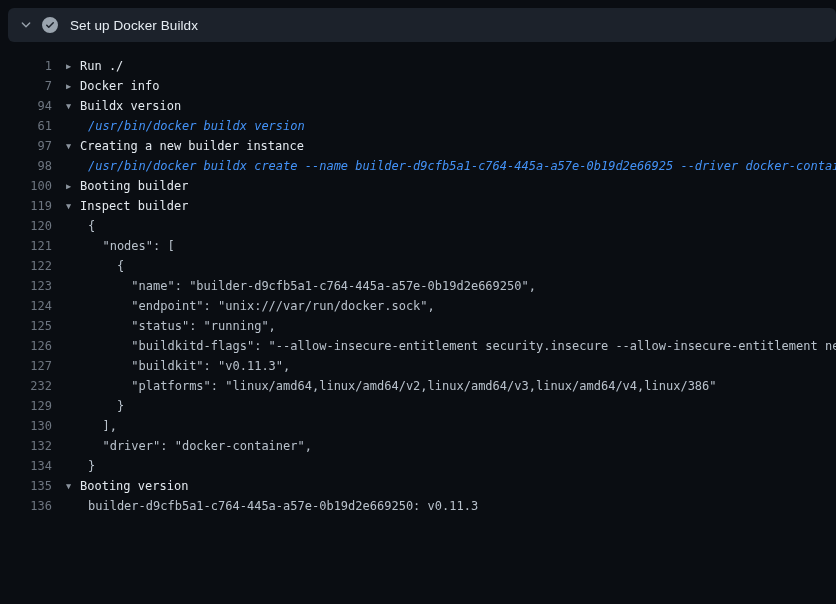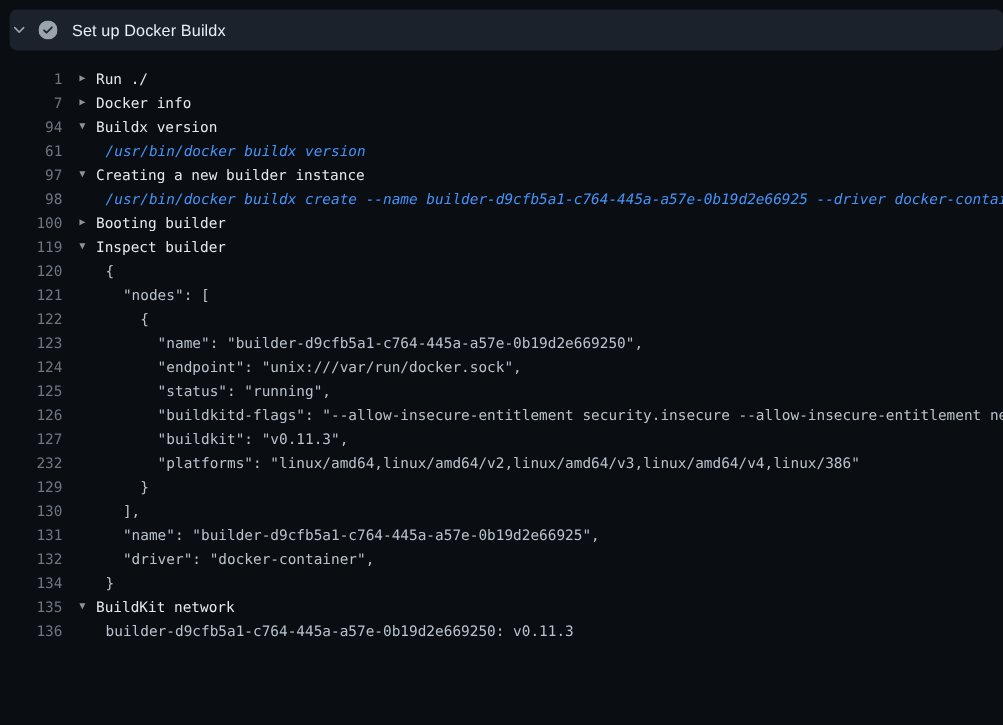--- a/index.html
+++ b/index.html
@@ -20,21 +20,21 @@
     font-family:"DejaVu Sans Mono","Liberation Mono",monospace;
   }
   .step-header{
     margin:8px 0 0 8px;
     height:34px;
     width:calc(100% - 8px);
     background:var(--header-bg);
     border-radius:6px;
     display:flex;
     align-items:center;
-    padding:0 0;
+    padding:0 10px;
     cursor:pointer;
   }
   .step-header .chev{
     width:15px;height:15px;flex:0 0 auto;
     display:flex;align-items:center;justify-content:center;
   }
   .step-header .status{
     width:16px;height:16px;flex:0 0 auto;
     margin-left:9px;
     display:flex;align-items:center;justify-content:center;
@@ -251,27 +251,20 @@
   </div>
 
   <div class="log-line k-out">
     <span class="lnum">130</span>
     <span class="lcontent">
       
       <span class="ltext">  ],</span>
     </span>
   </div>
 
-  <div class="log-line k-out">
-    <span class="lnum">131</span>
-    <span class="lcontent">
-      
-      <span class="ltext">  "name": "builder-d9cfb5a1-c764-445a-a57e-0b19d2e66925",</span>
-    </span>
-  </div>
 
   <div class="log-line k-out">
     <span class="lnum">132</span>
     <span class="lcontent">
       
       <span class="ltext">  "driver": "docker-container",</span>
     </span>
   </div>
 
 
@@ -280,21 +273,21 @@
     <span class="lcontent">
       
       <span class="ltext">}</span>
     </span>
   </div>
 
   <div class="log-line k-group">
     <span class="lnum">135</span>
     <span class="lcontent">
       <span class="marker">▼</span>
-      <span class="ltext">BuildKit network</span>
+      <span class="ltext">Booting version</span>
     </span>
   </div>
 
   <div class="log-line k-out">
     <span class="lnum">136</span>
     <span class="lcontent">
       
       <span class="ltext">builder-d9cfb5a1-c764-445a-a57e-0b19d2e669250: v0.11.3</span>
     </span>
   </div>

